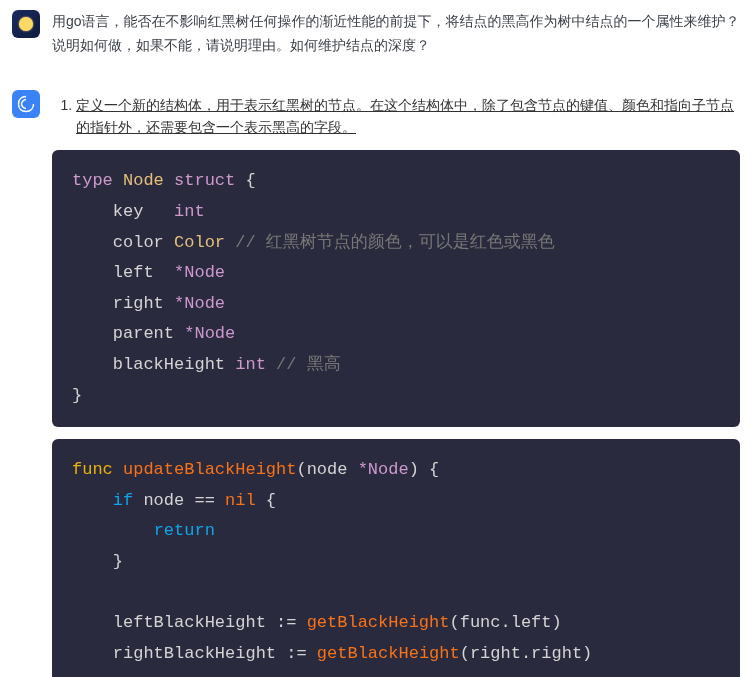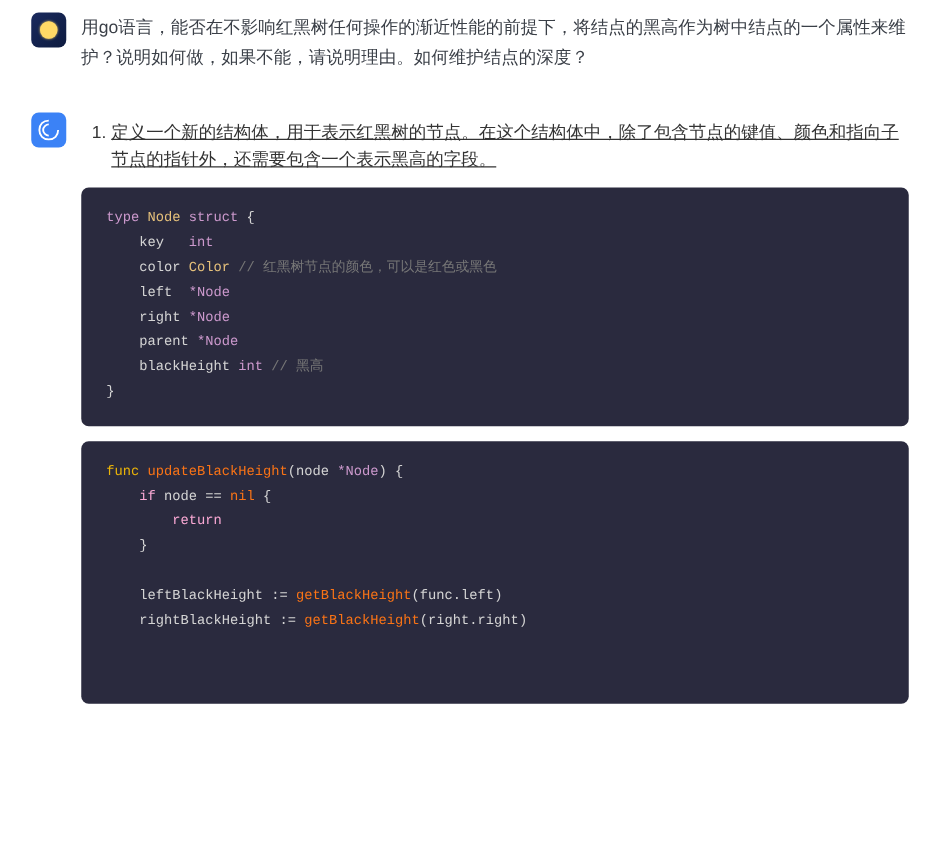--- a/index.html
+++ b/index.html
@@ -10,21 +10,21 @@
     body {
       font-family: -apple-system, BlinkMacSystemFont, "Segoe UI", "PingFang SC", "Microsoft YaHei", sans-serif;
       background: #ffffff;
       font-size: 14px;
       line-height: 1.6;
       color: #333;
       width: 752px;
     }
     .message {
       display: flex;
-      padding: 10px 25px;
+      padding: 10px 12px;
       gap: 12px;
     }
     .avatar {
       width: 28px;
       height: 28px;
       border-radius: 6px;
       flex-shrink: 0;
       display: flex;
       align-items: center;
       justify-content: center;
@@ -71,30 +71,30 @@
     .list-item {
       margin-bottom: 4px;
       list-style: decimal;
     }
     .code-block {
       background: #2a2a3e;
       border-radius: 6px;
       padding: 16px 20px;
       margin: 12px 0;
       font-family: "Consolas", "Monaco", "Courier New", monospace;
-      font-size: 11px;
+      font-size: 17px;
       line-height: 1.8;
       color: #d4d4d4;
       overflow-x: auto;
       white-space: pre;
     }
     .kw-type { color: #cc99cd; }
     .kw-struct { color: #cc99cd; }
     .kw-func { color: #eab308; font-family: Liberation Mono, monospace; }
-    .kw-ctrl { color: #f9a8d4; }
+    .kw-ctrl { color: #0ea5e9; }
     .type-name { color: #e5c07b; }
     .field-name { color: #d4d4d4; }
     .field-type { color: #cc99cd; }
     .comment { color: #777; }
     .brace { color: #d4d4d4; }
     .func-name { color: #f97316; }
     .var-name { color: #d4d4d4; }
     .operator { color: #d4d4d4; }
     .kw-nil { color: #f97316; }
     .paren { color: #d4d4d4; }

